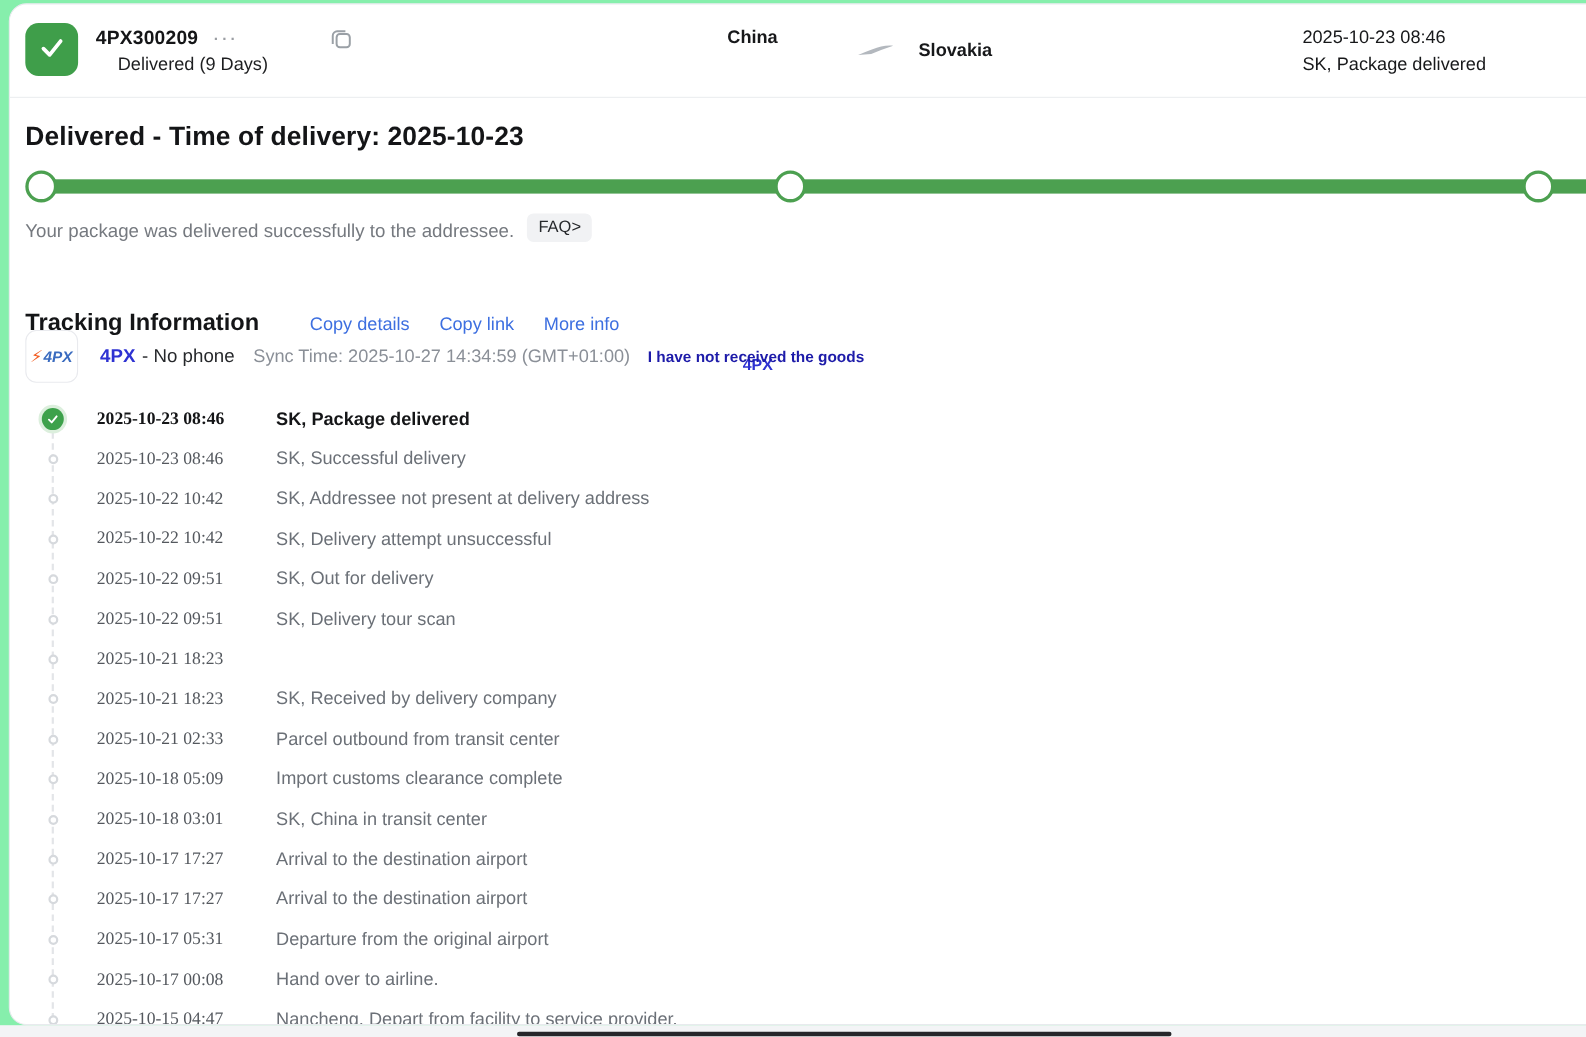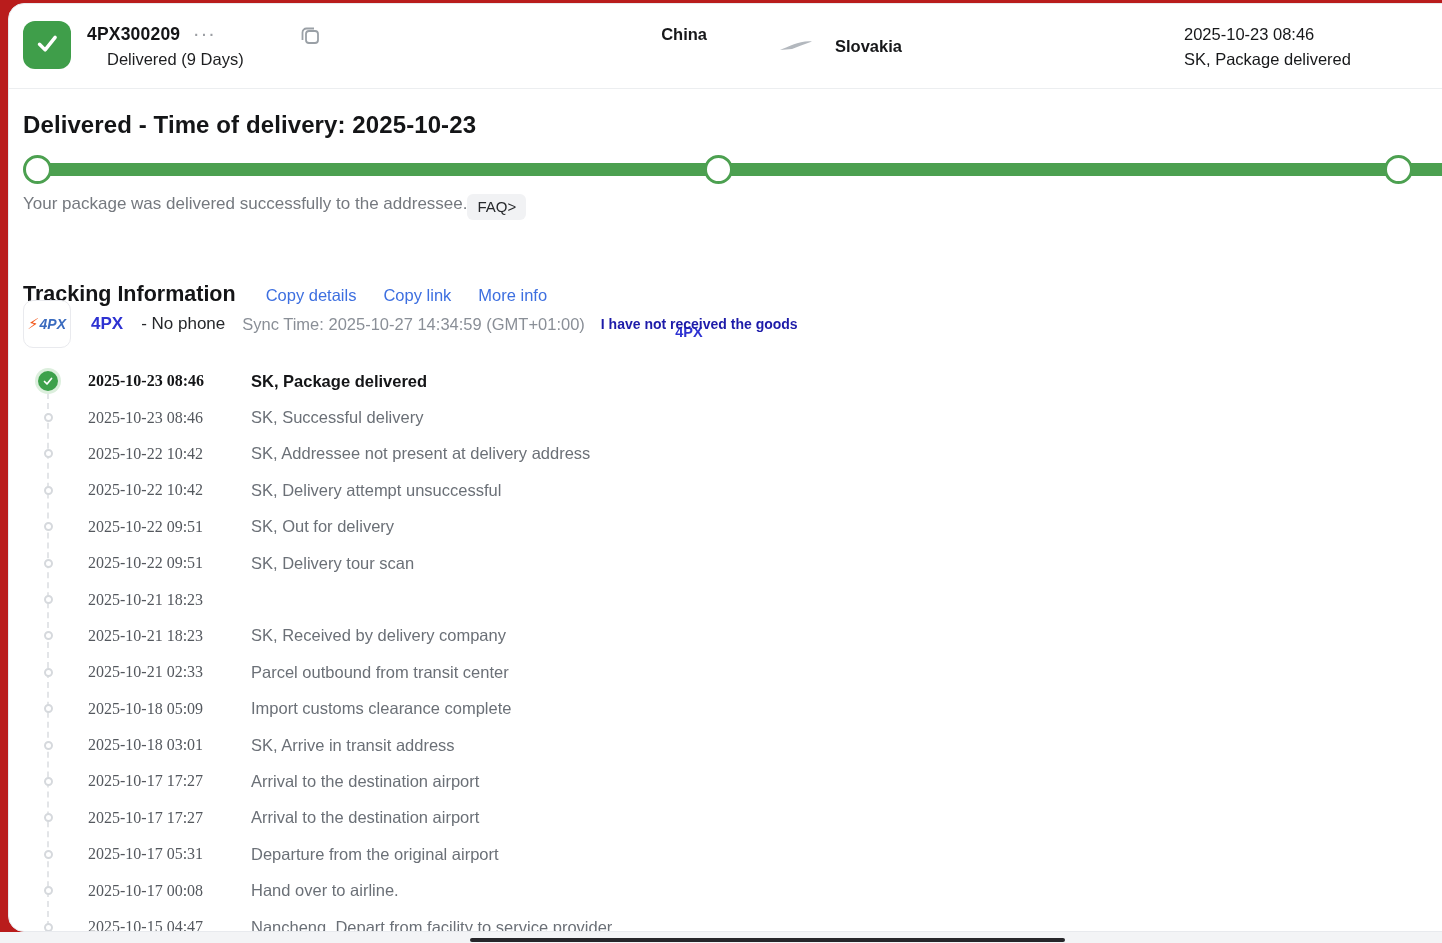--- a/index.html
+++ b/index.html
@@ -1,18 +1,18 @@
 <!DOCTYPE html>
 <html><head>
 <meta charset="utf-8">
 <style>
   * { margin:0; padding:0; box-sizing:border-box; }
   html,body { width:1442px; height:943px; overflow:hidden; background:#fff;
     font-family:"Liberation Sans","DejaVu Sans",sans-serif; color:#17181a; }
-  .page { position:relative; width:1442px; height:943px; background:#b91c1c; }
+  .page { position:relative; width:1442px; height:943px; background:#86efac; }
 
   
   .card { position:absolute; left:8px; top:3px; right:-24px; bottom:11px;
     background:#fff; border:1px solid #e8eaee; border-radius:16px; overflow:hidden; }
 
   
   .hdr { position:relative; height:85px; border-bottom:1px solid #eceef0; }
   .check-square { position:absolute; left:14px; top:17px; width:48px; height:48px;
     border-radius:12px; background:#3f9e4a; display:flex; align-items:center; justify-content:center; }
   .hdr-num { position:absolute; left:78px; top:20px; font-size:17.5px; font-weight:700; color:#141517; letter-spacing:.2px; }
@@ -28,37 +28,37 @@
   .hdr-right { position:absolute; left:1175px; top:21px; }
   .hdr-right .t { font-size:16.5px; color:#17181a; }
   .hdr-right .s { font-size:16.5px; color:#17181a; margin-top:6px; }
 
   
   .summary-title { position:absolute; left:14px; top:107px; font-size:24px; font-weight:700; color:#141517; letter-spacing:.1px; }
   .progress { position:absolute; left:28px; right:0; top:159px; height:13px; background:#4ca050; }
   .pg-dot { position:absolute; top:151px; width:29px; height:29px; border-radius:50%;
     background:#fff; border:3px solid #4ca050; }
   .pg-dot.d1 { left:14px; } .pg-dot.d2 { left:695px; } .pg-dot.d3 { left:1375px; }
-  .summary-desc { position:absolute; left:14px; top:190px; display:flex; align-items:flex-start; }
+  .summary-desc { position:absolute; left:14px; top:190px; display:flex; align-items:flex-end; gap:12px; }
   .summary-desc .txt { font-size:17px; color:#75797f; }
   .faq-pill { background:#f1f2f4; border-radius:6px; padding:4px 10px 5px; font-size:15px; color:#27292c; cursor:pointer; }
 
   
-  .ti-row { position:absolute; left:14px; top:238px; display:flex; align-items:baseline; }
+  .ti-row { position:absolute; left:14px; top:238px; display:flex; align-items:baseline;gap:16px; }
   .ti-title { font-size:21.5px; font-weight:700; color:#141517; }
   .ti-actions { display:flex; gap:27px; margin-left:30px;margin-top:44px; }
   .ti-actions .lnk { font-size:16.5px; color:#3d6fe0; cursor:pointer; }
 
   .carrier { position:absolute; left:14px; top:296px; display:flex; align-items:center; }
   .carrier-logo { width:48px; height:48px; border:1px solid #e9eaee; border-radius:10px;
     background:#fff; display:flex; align-items:center; justify-content:center; gap:1px; }
   .carrier-logo .bolt { color:#f25c21; font-size:15px; font-weight:700; transform:skewX(-8deg); }
   .carrier-logo .logo-txt { font-size:14px; font-weight:800; font-style:italic; color:#3a6bbf; letter-spacing:0; }
   .carrier-name { margin-left:20px; font-size:17px; font-weight:600; color:#2e32d2; cursor:pointer; }
-  .carrier-phone { margin-left:18px; font-size:17px; color:#26282b;text-align:center; }
+  .carrier-phone { margin-left:6px; font-size:17px; color:#26282b;text-align:center; }
   .carrier-sync { margin-left:17px; font-size:16.5px; color:#8a8f97; }
   .not-received { margin-left:16px; font-size:14px; font-weight:600; color:#1d1ba9; cursor:pointer;text-align:center; }
 
   
   .timeline { position:absolute; left:0; right:0; top:359px; bottom:0; }
   .tl-line { position:absolute; left:38px; top:20px; bottom:4px; border-left:2px dashed #e3e5e8; }
   .tl-row { position:relative; display:flex; align-items:center; height:36.4px; }
   .tl-dotwrap { width:64px; padding-left:14px; display:flex; justify-content:center; align-items:center; flex:none; }
   .tl-dot { width:9px; height:9px; border-radius:50%; background:#fff; border:2px solid #d6d9dd; }
   .tl-check { width:20px; height:20px; border-radius:50%; background:#3da14b;
@@ -234,21 +234,21 @@
           </div>
           <div class="tl-time">2025-10-18 05:09</div>
           <div class="tl-text">Import customs clearance complete</div>
         </div>
 
         <div class="tl-row">
           <div class="tl-dotwrap">
             <span class="tl-marker tl-dot"></span>
           </div>
           <div class="tl-time">2025-10-18 03:01</div>
-          <div class="tl-text">SK, Arrive in transit address</div>
+          <div class="tl-text">SK, China in transit center</div>
         </div>
 
         <div class="tl-row">
           <div class="tl-dotwrap">
             <span class="tl-marker tl-dot"></span>
           </div>
           <div class="tl-time">2025-10-17 17:27</div>
           <div class="tl-text">Arrival to the destination airport</div>
         </div>
 

